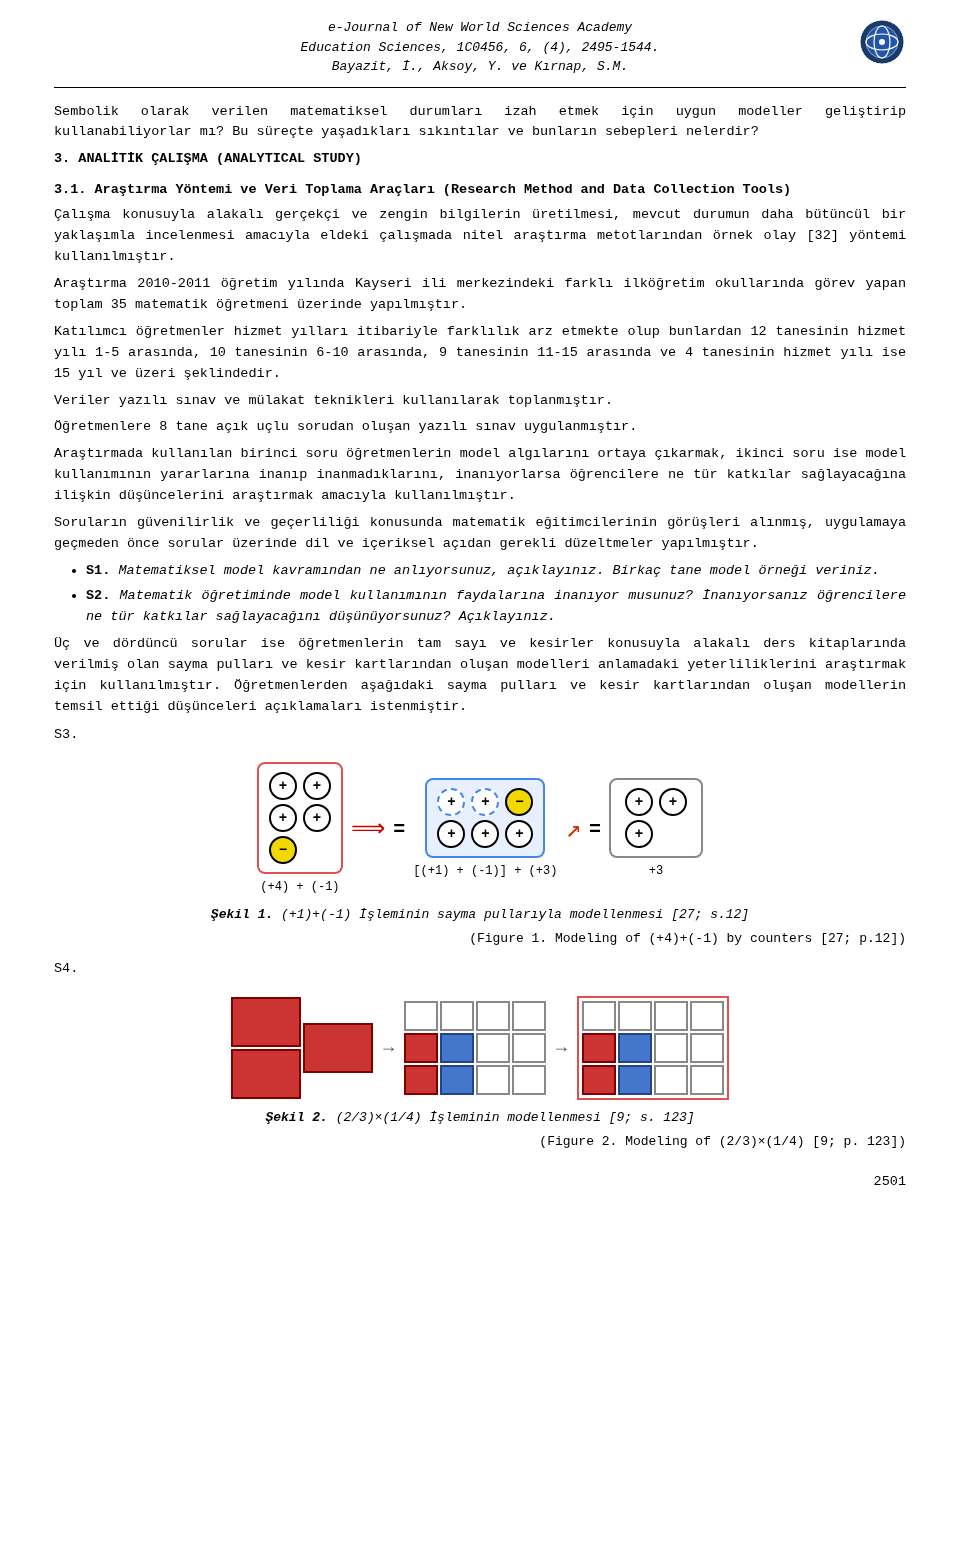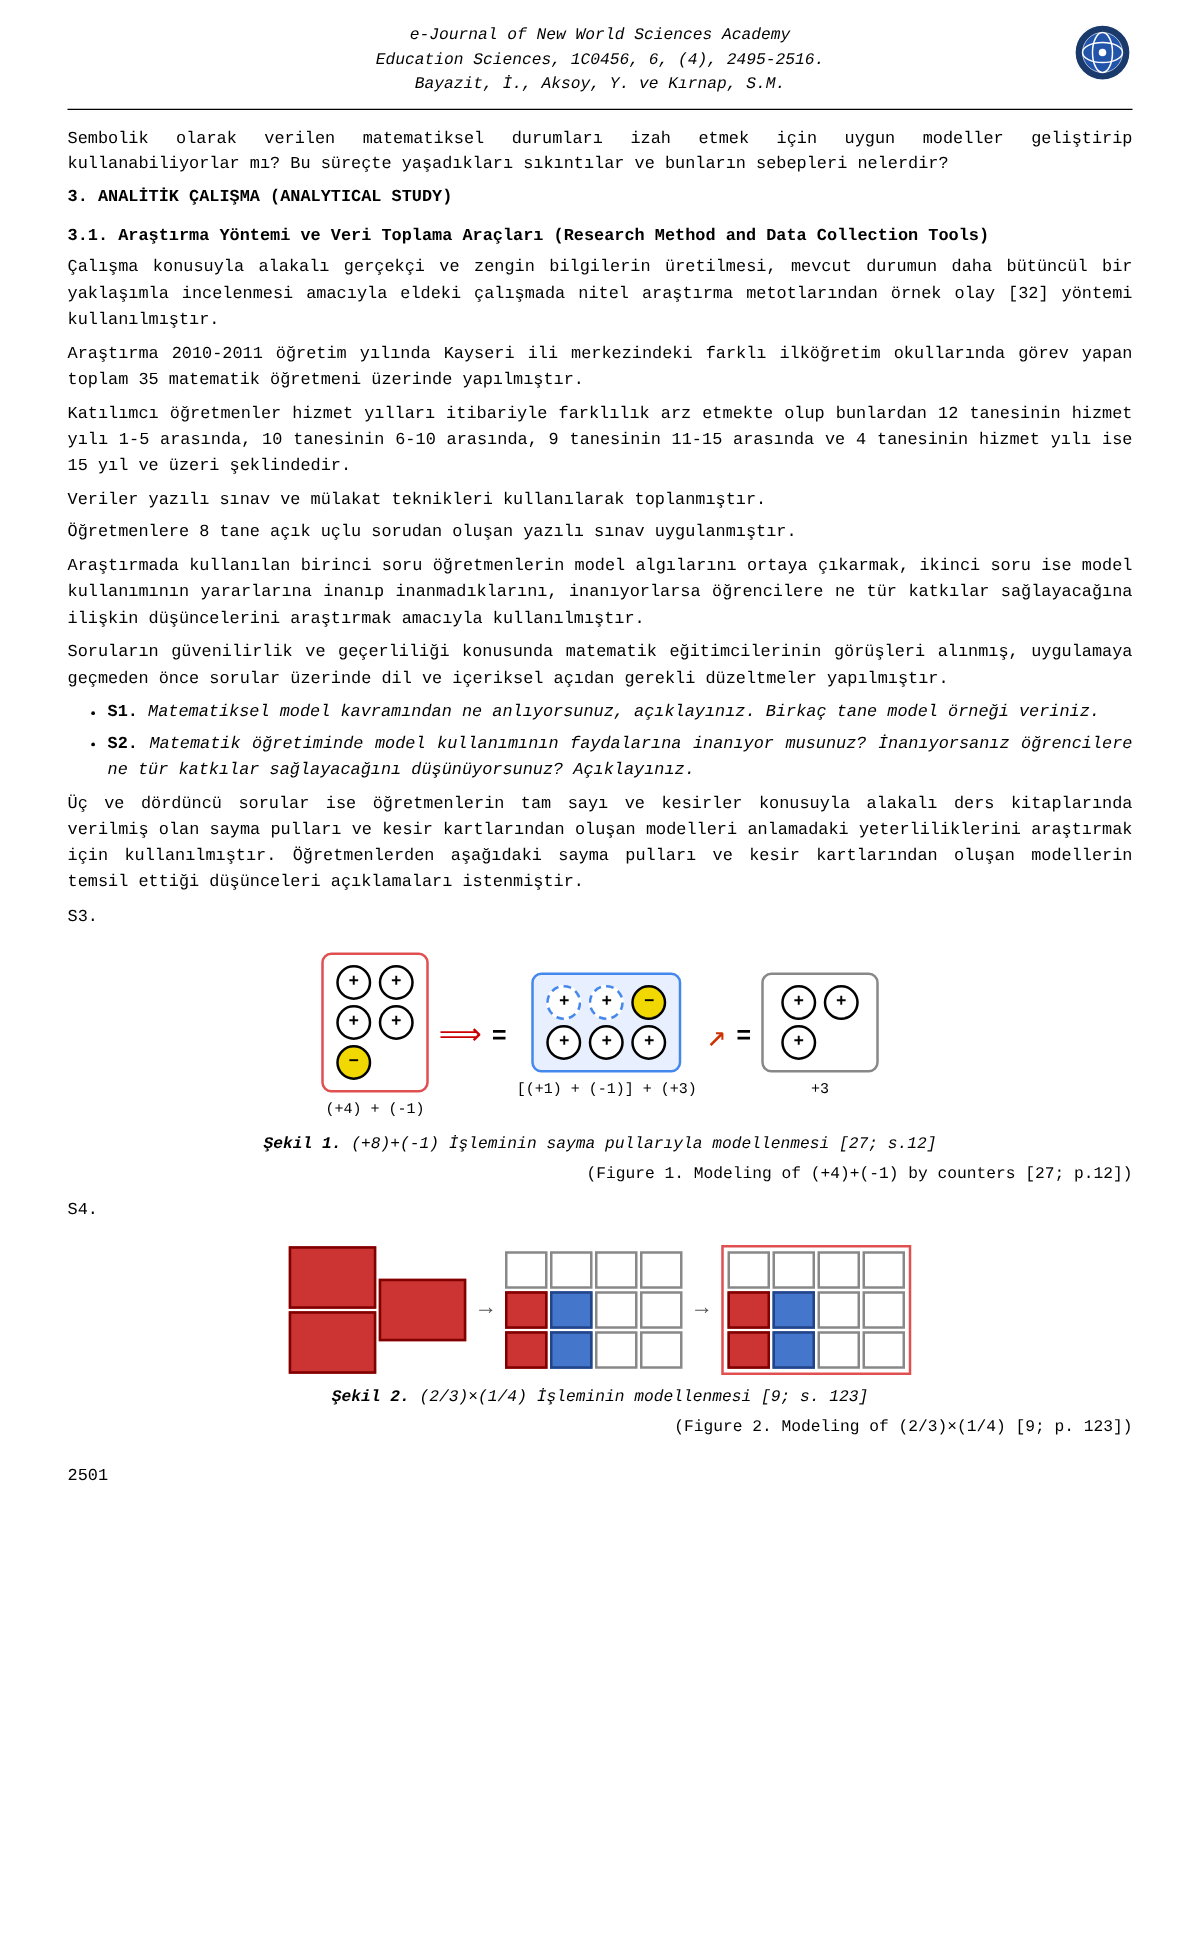--- a/index.html
+++ b/index.html
@@ -180,21 +180,21 @@
       border: 2px solid #800000;
       display: inline-block;
     }
     .arrow-small {
       font-size: 18px;
       color: #555;
       display: flex;
       align-items: center;
     }
     .page-number {
-      text-align: left;
+      text-align: right;
       margin-top: 20px;
       font-size: 13.5px;
     }
     .s-label {
       font-weight: normal;
       margin-top: 8px;
       margin-bottom: 4px;
     }
     .curved-arrow {
       position: relative;
@@ -202,21 +202,21 @@
       color: #cc3300;
     }
   </style>
 </head>
 <body>
 
 <div class="page">
 
   <div class="header">
     <span>e-Journal of New World Sciences Academy</span><br>
-    <span>Education Sciences, 1C0456, 6, (4), 2495-2516.</span><br>
+    <span>Education Sciences, 1C0456, 6, (4), 2495-1544.</span><br>
     <span>Bayazit, İ., Aksoy, Y. ve Kırnap, S.M.</span>
   </div>
 
   <div class="header-logo">
     <svg width="48" height="48" viewBox="0 0 48 48">
       <circle cx="24" cy="24" r="22" fill="#1a3a6b" stroke="#fff" stroke-width="1"></circle>
       <circle cx="24" cy="24" r="16" fill="#2255aa" stroke="#fff" stroke-width="0.5"></circle>
       <ellipse cx="24" cy="24" rx="8" ry="16" fill="none" stroke="#fff" stroke-width="1.2"></ellipse>
       <ellipse cx="24" cy="24" rx="16" ry="8" fill="none" stroke="#fff" stroke-width="1.2"></ellipse>
       <circle cx="24" cy="24" r="3" fill="#fff"></circle>
@@ -312,21 +312,21 @@
           <div class="counter-row">
             <div class="circle plus">+</div>
           </div>
         </div>
         <div style="font-size:12px;margin-top:4px;">+3</div>
       </div>
     </div>
 
     <div class="fig-caption">
       <span class="bold">Şekil 1.</span>
-      <span>(+8)+(-1) İşleminin sayma pullarıyla modellenmesi [27; s.12]</span>
+      <span>(+1)+(-1) İşleminin sayma pullarıyla modellenmesi [27; s.12]</span>
     </div>
     <div class="fig-caption-plain">(Figure 1. Modeling of (+4)+(-1) by counters [27; p.12])</div>
   </div>
 
   <div class="s-label">S4.</div>
 
   <div class="fig2-area">
     <div class="fig2-row">
 
       <div class="rect-group">

